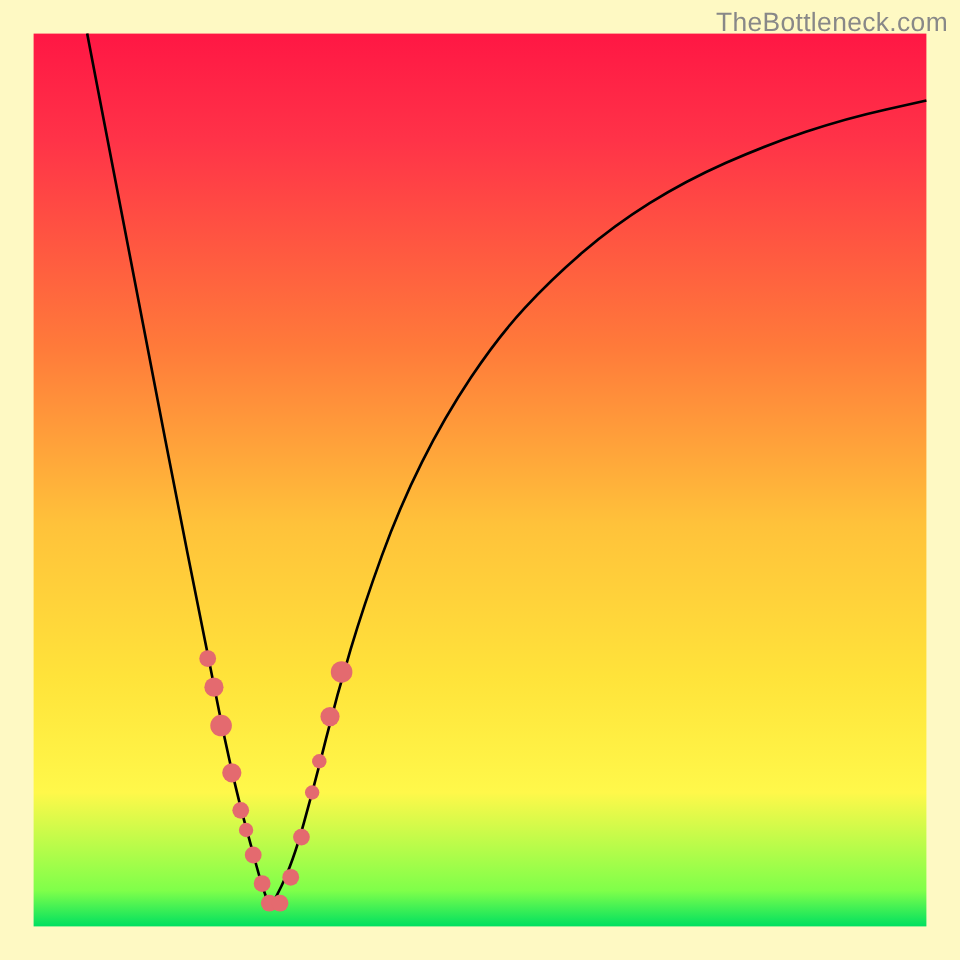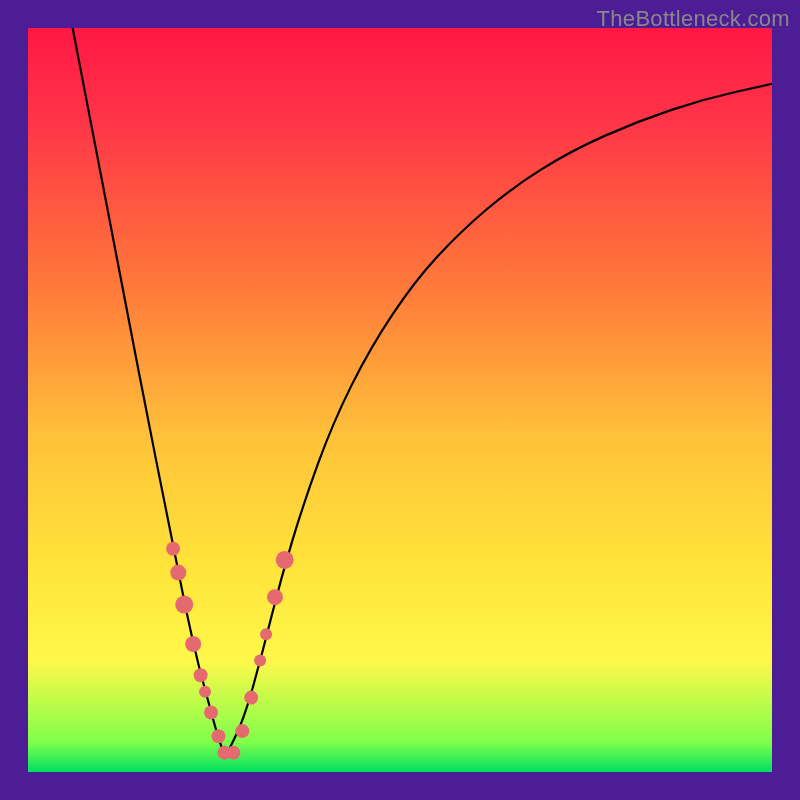--- a/index.html
+++ b/index.html
@@ -10,21 +10,21 @@
     overflow: hidden;
     background: #000;
     font-family: Arial, Helvetica, sans-serif;
   }
   .frame {
     position: absolute;
     left: 0;
     top: 0;
     width: 800px;
     height: 800px;
-    background: #4c1d95;
+    background: #fef9c3;
   }
   .plot-area {
     position: absolute;
     left: 28px;
     top: 28px;
     width: 744px;
     height: 744px;
     
     background: linear-gradient(
       to bottom,

